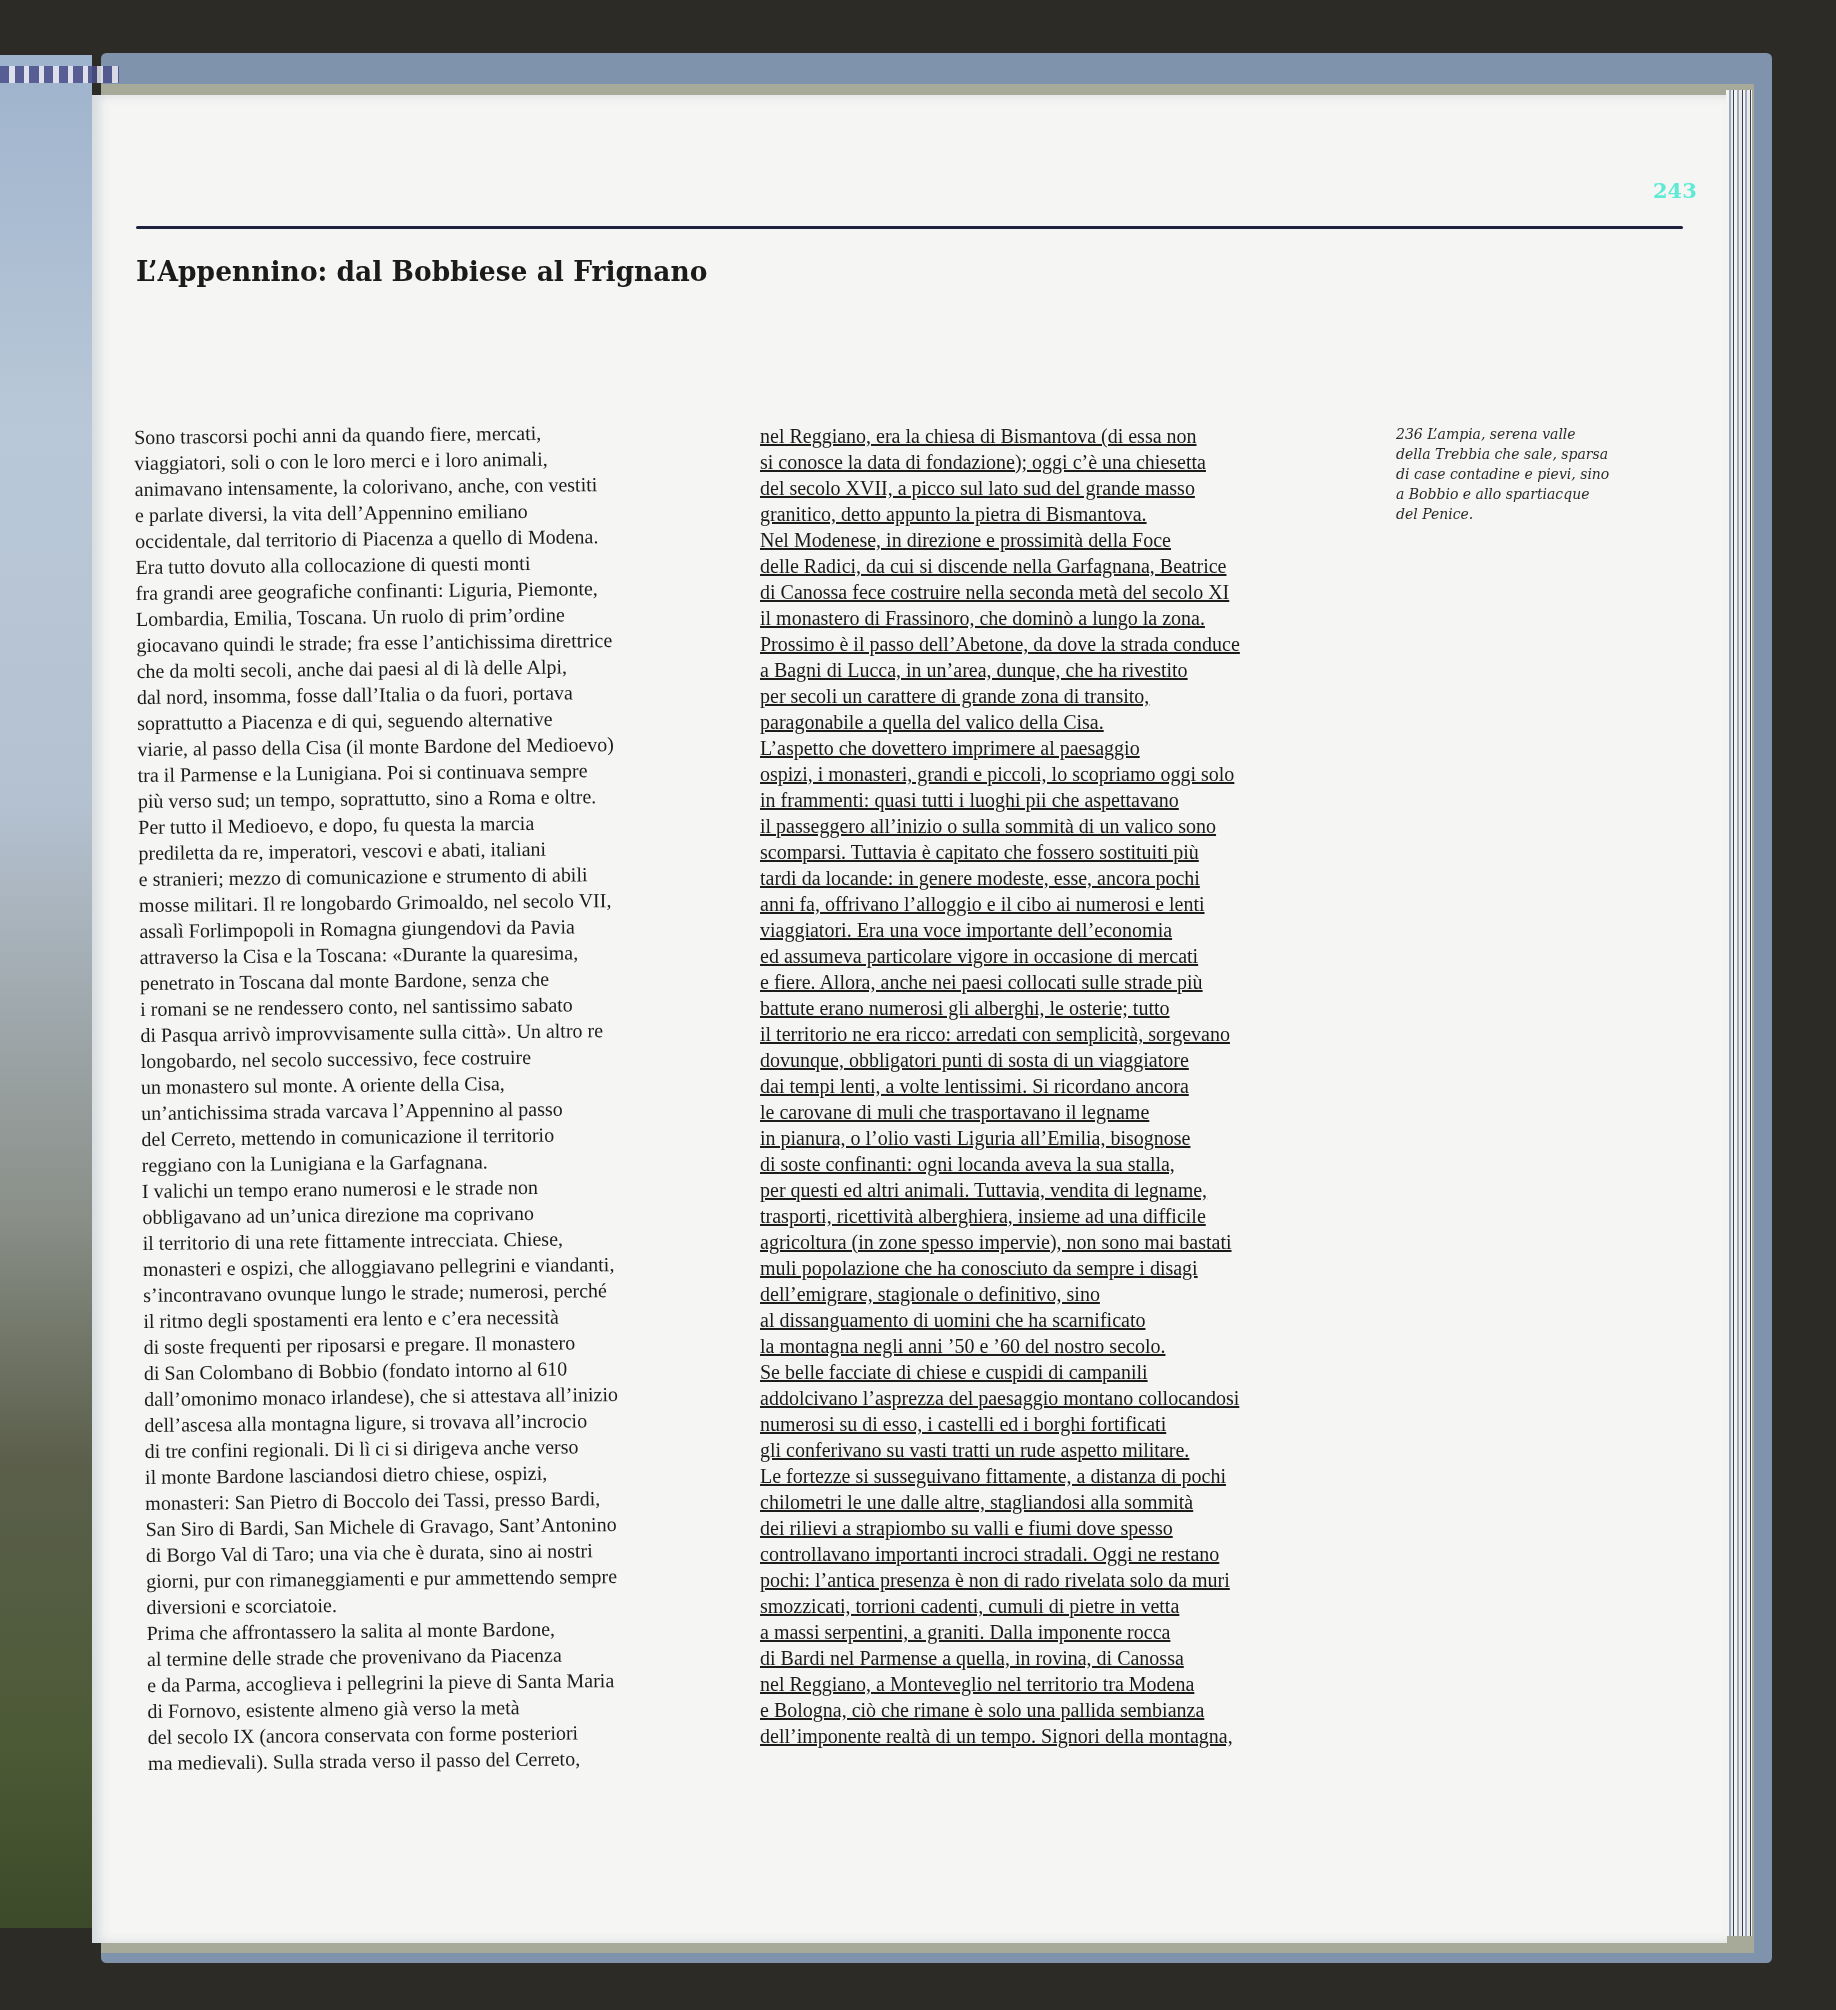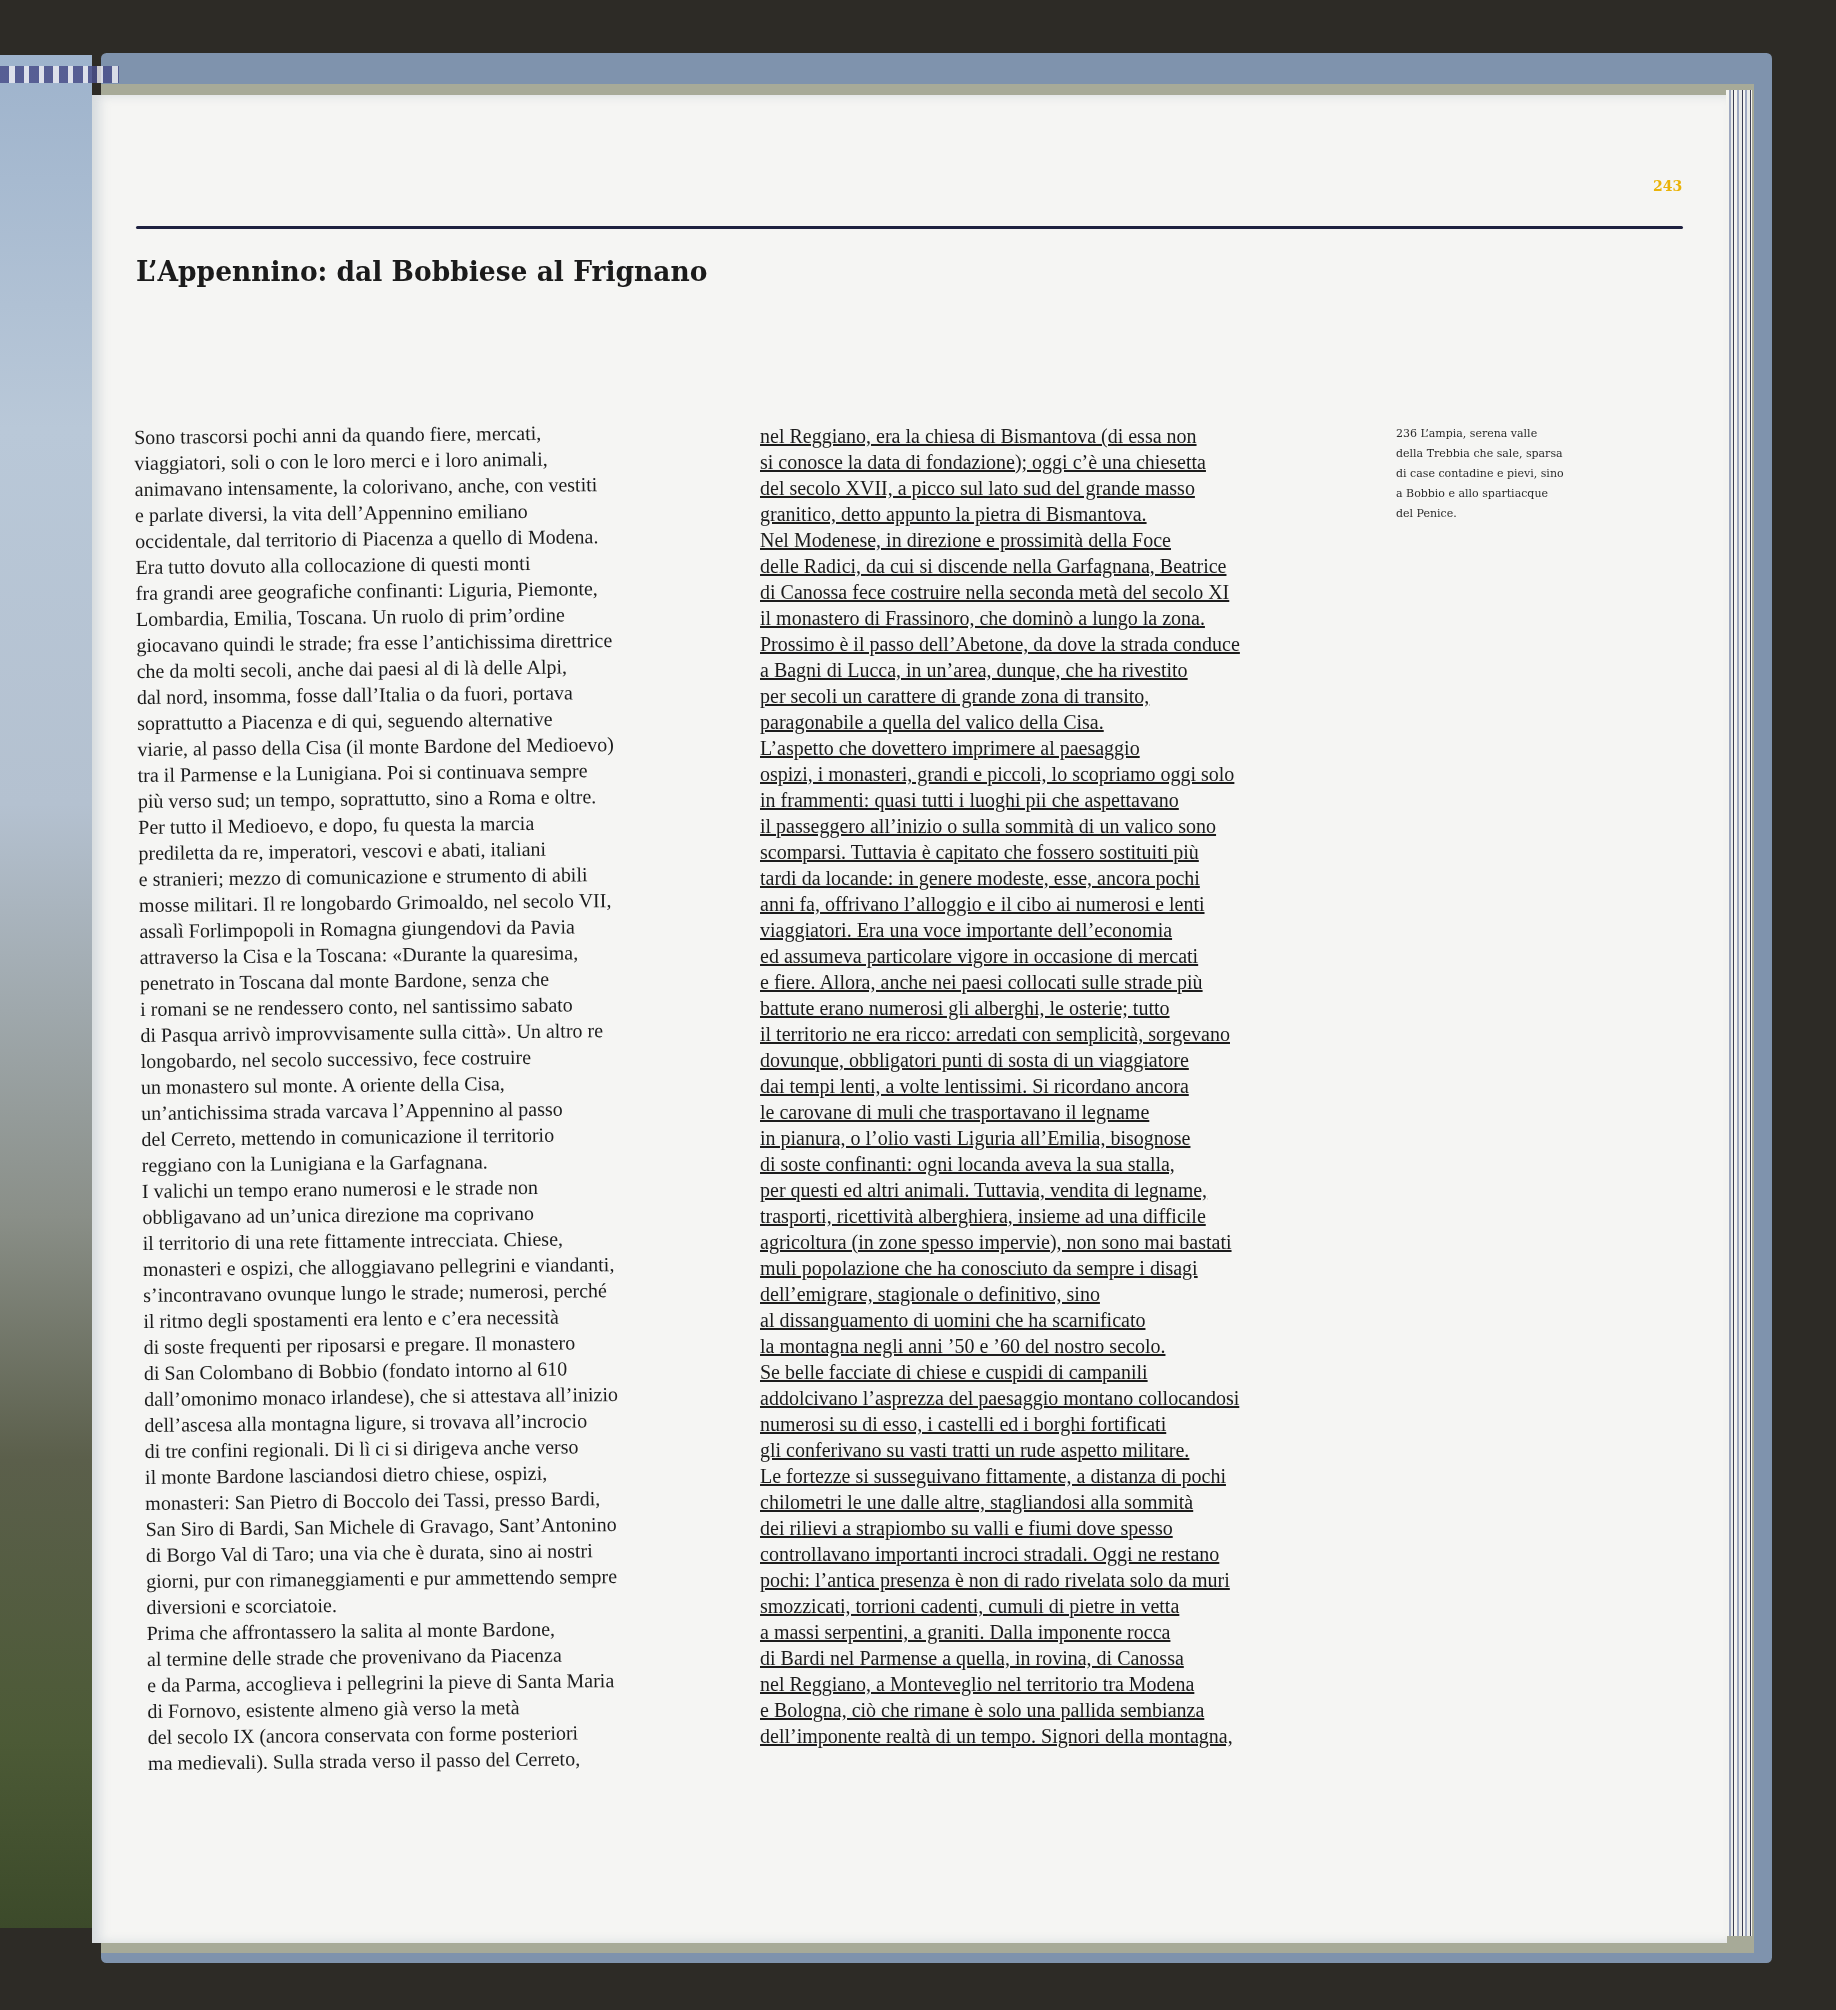--- a/index.html
+++ b/index.html
@@ -33,42 +33,42 @@
     opacity: .85;
   }
   
   .page {
     position: absolute; left: 92px; top: 95px; width: 1635px; height: 1848px;
     background: #f5f5f3;
     box-shadow: inset 7.3px 0 11px rgba(120,140,160,.25);
   }
   .page-number {
     position: absolute; left: 1653px; top: 178px;
-    font-size: 14px; color: #eab308; font-weight: bold;
+    font-size: 21px; color: #5eead4; font-weight: bold;
   }
   .rule {
     position: absolute; left: 136px; top: 226px; width: 1547px; height: 2.8px;
     background: #1e2140; border-radius: 1.8px;
   }
   .title {
     position: absolute; left: 136px; top: 254px;
     font-size: 28.5px; font-weight: bold; color: #1b1b1b; letter-spacing: 0px;
     font-family: "DejaVu Serif", serif;
     transform: scaleX(0.93); transform-origin: left top;
   }
   .col {
     position: absolute; font-size: 20px; line-height: 26px; color: #1c1c1c;
     font-family: "Liberation Serif", "DejaVu Serif", serif;
   }
   .col .line { white-space: nowrap; display: block; }
   .col-1 { left: 134px; top: 424px; width: 606px; transform: rotate(-0.6deg); transform-origin: left top; }
   .col-2 { left: 760px; top: 423px; width: 606px; text-decoration: underline; }
   .caption {
     position: absolute; left: 1396px; top: 424px; width: 294px;
-    font-size: 11px; line-height: 20px; color: #2a2a2a;
+    font-size: 14px; line-height: 20px; font-style: italic; color: #2a2a2a;
     font-family: "DejaVu Serif", serif;
   }
   .caption .line { display: block; white-space: nowrap; }
 </style>
 </head>
 <body>
 
 <div class="cover"></div>
 <div class="cover-inner"></div>
 <div class="left-photo"></div>

